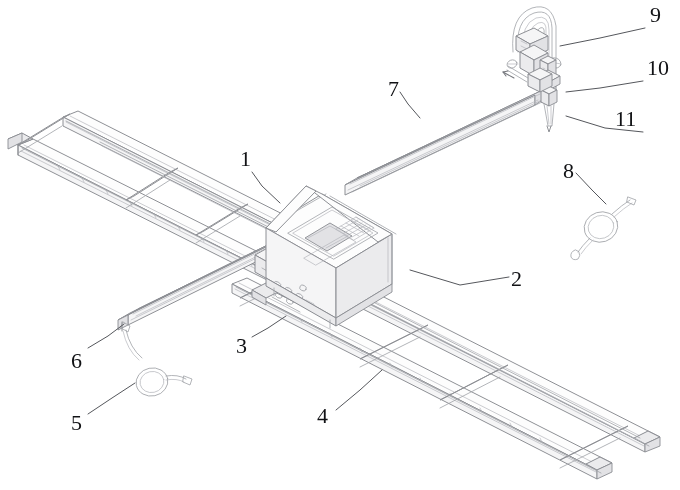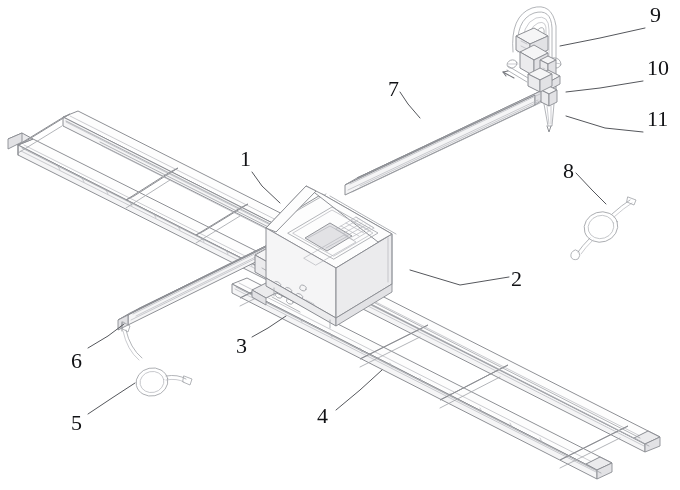--- a/index.html
+++ b/index.html
@@ -397,16 +397,16 @@
       <div class="callout" style="left: 240px; top: 148px;">1</div>
       <div class="callout" style="left: 511px; top: 268px;">2</div>
       <div class="callout" style="left: 236px; top: 335px;">3</div>
       <div class="callout" style="left: 317px; top: 405px;">4</div>
       <div class="callout" style="left: 71px; top: 412px;">5</div>
       <div class="callout" style="left: 71px; top: 350px;">6</div>
       <div class="callout" style="left: 388px; top: 78px;">7</div>
       <div class="callout" style="left: 563px; top: 160px;">8</div>
       <div class="callout" style="left: 650px; top: 4px;">9</div>
       <div class="callout" style="left: 647px; top: 57px;">10</div>
-      <div class="callout" style="left: 647px; top: 108px;">11</div>
+      <div class="callout" style="left: 615px; top: 108px;">11</div>
     </div>
 
 </div>
 
 </body></html>

